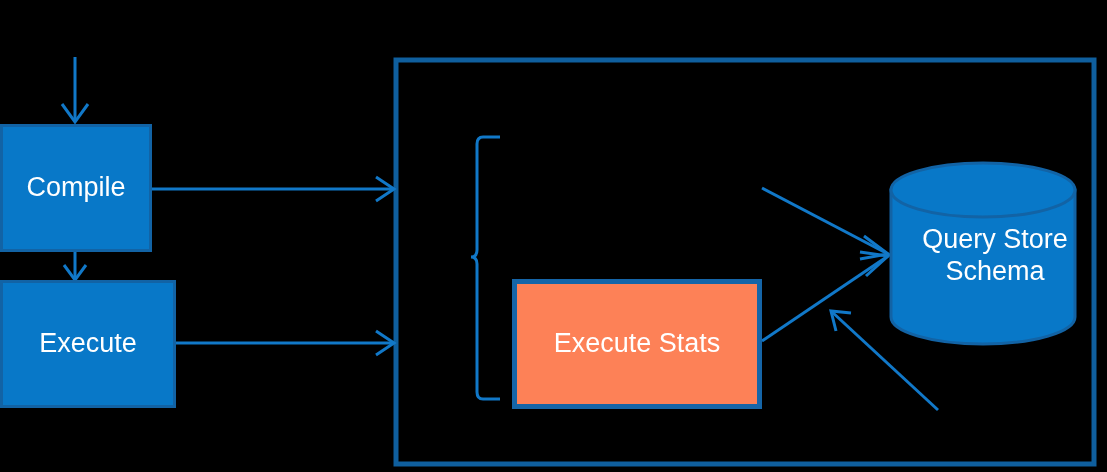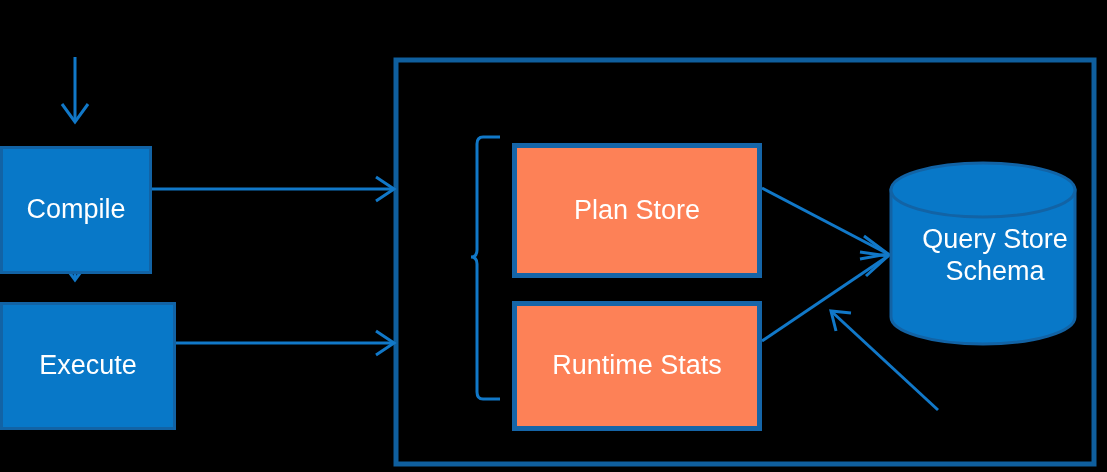--- a/index.html
+++ b/index.html
@@ -25,21 +25,20 @@
   .node-box {
     position: absolute;
     display: flex;
     align-items: center;
     justify-content: center;
     box-sizing: border-box;
     color: #ffffff;
     text-align: center;
     line-height: 1.16;
     white-space: pre-line;
-    margin-top: 22px;
   }
   .blue-box {
     background: #0878c8;
     border: 3px solid #1263a5;
     font-size: 27px;
   }
   .orange-box {
     background: #fd8157;
     border: 5px solid #1565a8;
     font-size: 27px;
@@ -112,26 +111,23 @@
   </svg>
 
   <div class="node-box blue-box" style="left:0px; top:124px; width:152px; height:128px;">
     <span>Compile</span>
   </div>
 
   <div class="node-box blue-box" style="left:0px; top:280px; width:176px; height:128px;">
     <span>Execute</span>
   </div>
 
-  <div class="node-box orange-box" style="left:512px; top:121px; width:250px; height:135px;">
-    <span>Plan Store</span>
-  </div>
 
   <div class="node-box orange-box" style="left:512px; top:279px; width:250px; height:130px;">
-    <span>Runtime Stats</span>
+    <span>Execute Stats</span>
   </div>
 
   <div class="cyl-label" style="left:891px; top:205px; width:208px; height:100px;">
     <span>Query Store
 Schema</span>
   </div>
 
 </div>
 
 </body></html>

